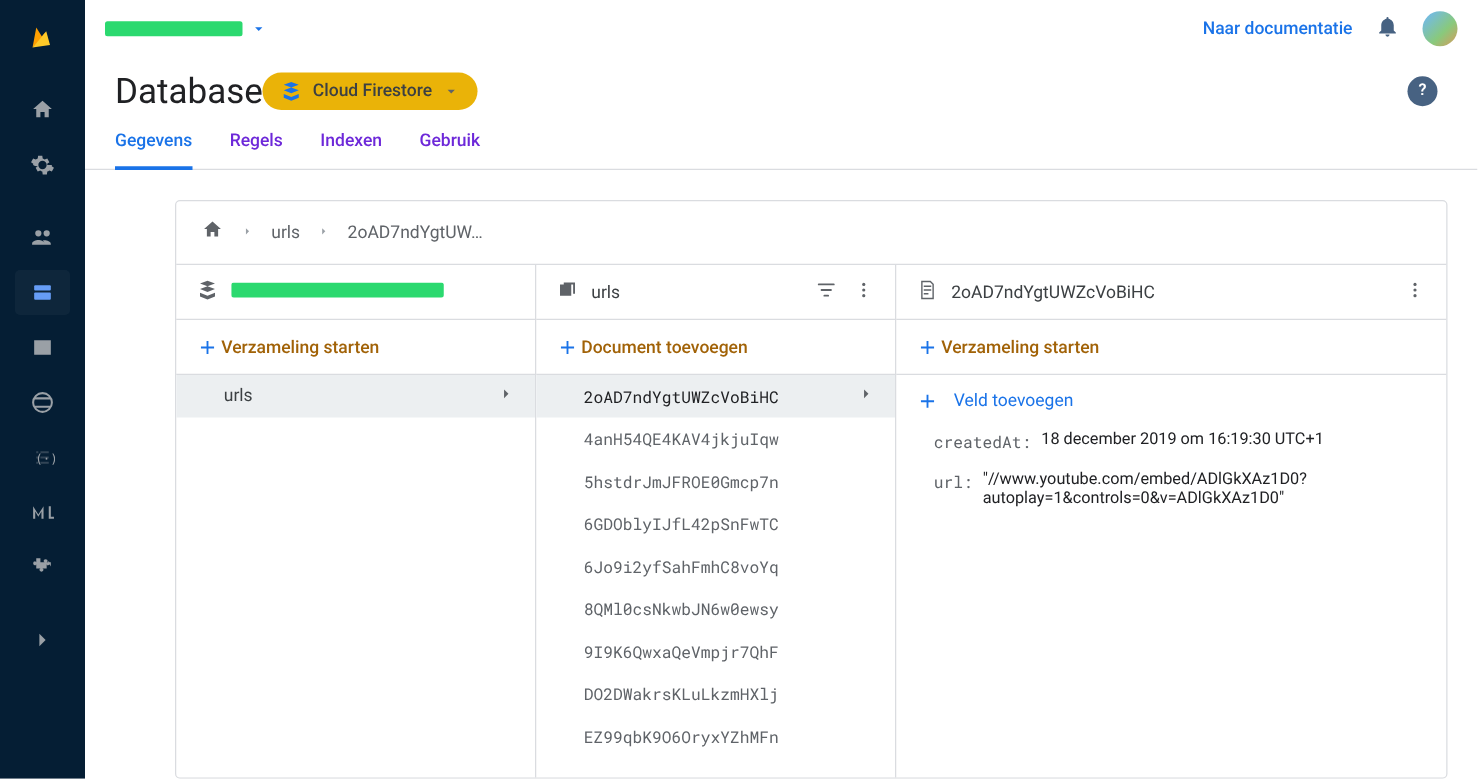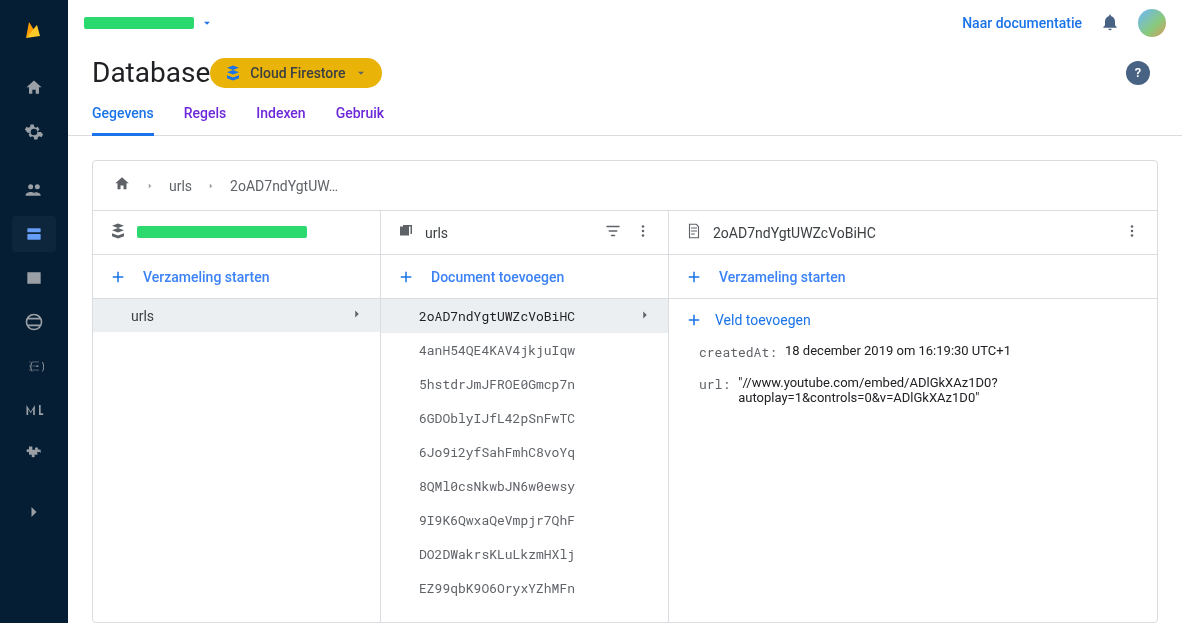--- a/index.html
+++ b/index.html
@@ -147,20 +147,21 @@
     color: #1a73e8;
     border-bottom-color: #1a73e8;
     text-align: center;
   }
 
   
   .explorer-wrap {
     padding: 24px 24px 0 24px;
     flex: 1;
     min-height: 0;
+    margin-left: 48px;
   }
   .explorer {
     border: 1px solid #dadce0;
     border-radius: 4px;
     display: flex;
     flex-direction: column;
     height: 100%;
     background: #fff;
   }
 
@@ -210,23 +211,23 @@
   .col-head .tail { display: flex; align-items: center; gap: 12px; }
   .col-head .tail svg { width: 18px; height: 18px; fill: #5f6368; cursor: pointer; }
 
   .redact2 {
     display:inline-block; width:170px; height:12px; background:#2bd96f; border-radius:2px;
   }
 
   .col-action {
     display: flex;
     align-items: center;
-    gap: 16px;
+    gap: 2px;
     padding: 10px 16px;
-    color: #3b82f6;
+    color: #a16207;
     font-size: 14px;
     font-weight: 500;
     cursor: pointer;
     border-bottom: 1px solid #dadce0;
     min-height: 44px;
     text-align: right;
   }
   .col-action svg { width: 18px; height: 18px; fill: #1a73e8; }
 
   .col-list {

